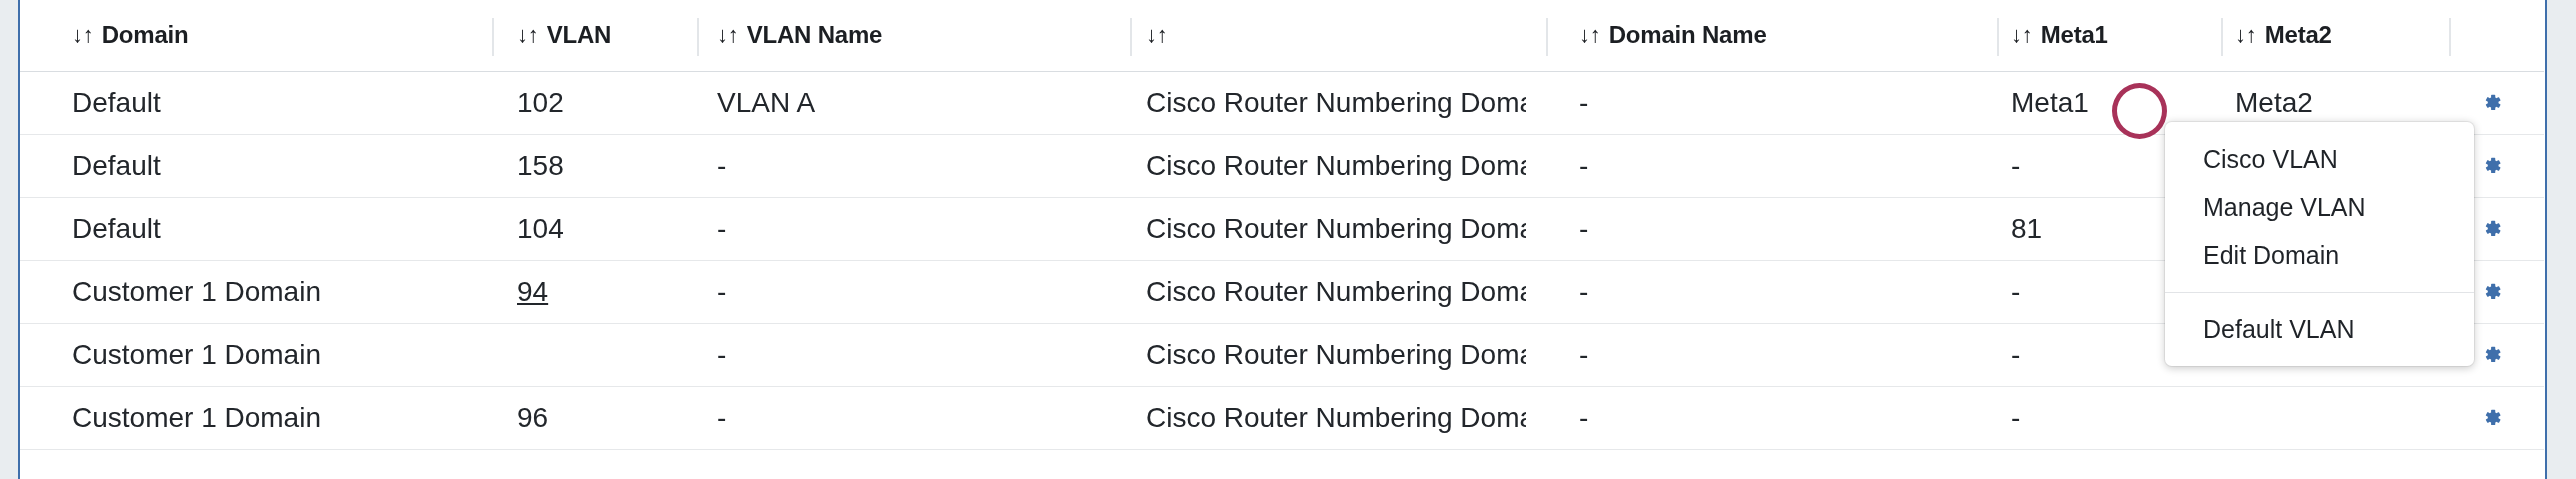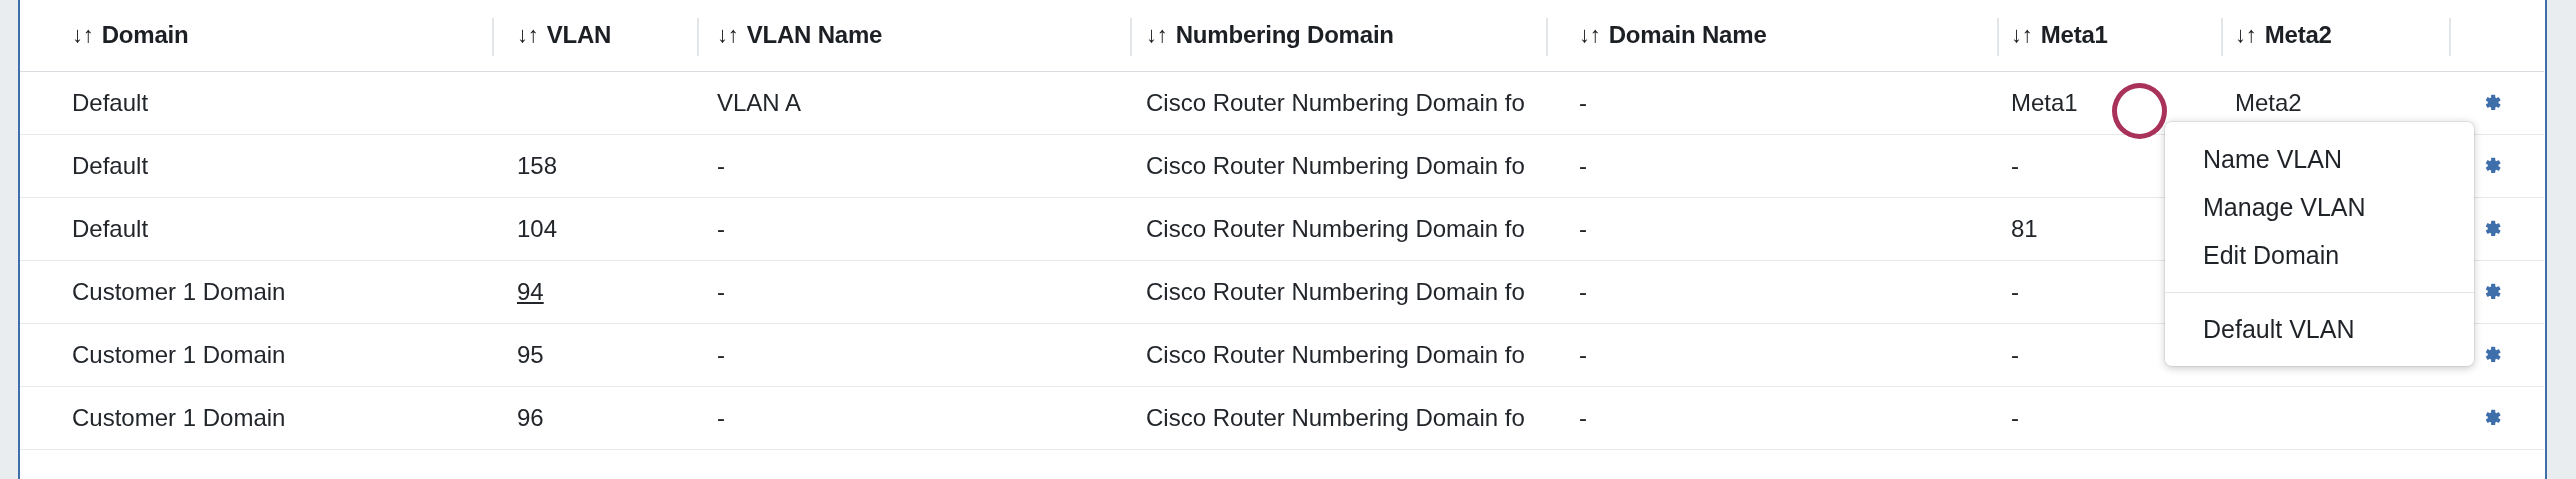--- a/index.html
+++ b/index.html
@@ -77,21 +77,21 @@
     position: relative;
     height: 63px;
     border-bottom: 1.9px solid #e6e8ea;
   }
   .td {
     position: absolute;
     top: 0;
     height: 61px;
     display: flex;
     align-items: center;
-    font-size: 24px;
+    font-size: 28px;
     color: #22262b;
     white-space: nowrap;
     overflow: hidden;
   }
 
   .gear-cell {
     position: absolute;
     top: 0;
     left: 2443px;
     width: 57px;
@@ -168,39 +168,39 @@
           <div class="th" style="left: 497px;">
             <span class="sorticon">↓↑</span>
             <span>VLAN</span>
           </div>
           <div class="th" style="left: 697px;">
             <span class="sorticon">↓↑</span>
             <span>VLAN Name</span>
           </div>
           <div class="th" style="left: 1126px;">
             <span class="sorticon">↓↑</span>
-            <span>Numbering Domain</span>
           </div>
           <div class="th" style="left: 1559px;">
             <span class="sorticon">↓↑</span>
             <span>Domain Name</span>
           </div>
           <div class="th" style="left: 1991px;">
             <span class="sorticon">↓↑</span>
             <span>Meta1</span>
           </div>
           <div class="th" style="left: 2215px;">
             <span class="sorticon">↓↑</span>
             <span>Meta2</span>
           </div>
         </div>
 
       <div class="tbody" id="tbody">
           <div class="tr">
             <div class="td" style="left: 52px; width: 418px;">Default</div>
+            <div class="td" style="left: 497px; width: 152px;">102</div>
             <div class="td" style="left: 697px; width: 380px;">VLAN A</div>
             <div class="td" style="left: 1126px; width: 380px;">Cisco Router Numbering Domain for …</div>
             <div class="td" style="left: 1559px; width: 380px;">-</div>
             <div class="td" style="left: 1991px; width: 190px;">Meta1</div>
             <div class="td" style="left: 2215px; width: 190px;">Meta2</div>
             <div class="gear-cell">
               <svg width="25" height="25" viewBox="0 0 24 24" aria-hidden="true">
                 <path fill="#3f6fab" d="M12 8.6a3.4 3.4 0 1 0 0 6.8 3.4 3.4 0 0 0 0-6.8zm0 5a1.6 1.6 0 1 1 0-3.2 1.6 1.6 0 0 1 0 3.2z"></path>
                 <path fill="#3f6fab" d="M20.3 13.6l-1.6-.9a6.9 6.9 0 0 0 0-1.4l1.6-.9a.7.7 0 0 0 .3-.9l-1.3-2.2a.7.7 0 0 0-.9-.3l-1.6.9a6.9 6.9 0 0 0-1.2-.7V5.3a.7.7 0 0 0-.7-.7h-2.6a.7.7 0 0 0-.7.7v1.8c-.4.2-.8.4-1.2.7l-1.6-.9a.7.7 0 0 0-.9.3L6.6 9.5a.7.7 0 0 0 .3.9l1.6.9a6.9 6.9 0 0 0 0 1.4l-1.6.9a.7.7 0 0 0-.3.9l1.3 2.2a.7.7 0 0 0 .9.3l1.6-.9c.4.3.8.5 1.2.7v1.8c0 .4.3.7.7.7h2.6c.4 0 .7-.3.7-.7v-1.8c.4-.2.8-.4 1.2-.7l1.6.9c.3.2.7.1.9-.3l1.3-2.2a.7.7 0 0 0-.3-.9z"></path>
               </svg>
@@ -246,21 +246,20 @@
             <div class="td" style="left: 2215px; width: 190px;"></div>
             <div class="gear-cell">
               <svg width="25" height="25" viewBox="0 0 24 24" aria-hidden="true">
                 <path fill="#3f6fab" d="M12 8.6a3.4 3.4 0 1 0 0 6.8 3.4 3.4 0 0 0 0-6.8zm0 5a1.6 1.6 0 1 1 0-3.2 1.6 1.6 0 0 1 0 3.2z"></path>
                 <path fill="#3f6fab" d="M20.3 13.6l-1.6-.9a6.9 6.9 0 0 0 0-1.4l1.6-.9a.7.7 0 0 0 .3-.9l-1.3-2.2a.7.7 0 0 0-.9-.3l-1.6.9a6.9 6.9 0 0 0-1.2-.7V5.3a.7.7 0 0 0-.7-.7h-2.6a.7.7 0 0 0-.7.7v1.8c-.4.2-.8.4-1.2.7l-1.6-.9a.7.7 0 0 0-.9.3L6.6 9.5a.7.7 0 0 0 .3.9l1.6.9a6.9 6.9 0 0 0 0 1.4l-1.6.9a.7.7 0 0 0-.3.9l1.3 2.2a.7.7 0 0 0 .9.3l1.6-.9c.4.3.8.5 1.2.7v1.8c0 .4.3.7.7.7h2.6c.4 0 .7-.3.7-.7v-1.8c.4-.2.8-.4 1.2-.7l1.6.9c.3.2.7.1.9-.3l1.3-2.2a.7.7 0 0 0-.3-.9z"></path>
               </svg>
             </div>
           </div>
           <div class="tr">
             <div class="td" style="left: 52px; width: 418px;">Customer 1 Domain</div>
-            <div class="td" style="left: 497px; width: 152px;">95</div>
             <div class="td" style="left: 697px; width: 380px;">-</div>
             <div class="td" style="left: 1126px; width: 380px;">Cisco Router Numbering Domain for …</div>
             <div class="td" style="left: 1559px; width: 380px;">-</div>
             <div class="td" style="left: 1991px; width: 190px;">-</div>
             <div class="td" style="left: 2215px; width: 190px;"></div>
             <div class="gear-cell">
               <svg width="25" height="25" viewBox="0 0 24 24" aria-hidden="true">
                 <path fill="#3f6fab" d="M12 8.6a3.4 3.4 0 1 0 0 6.8 3.4 3.4 0 0 0 0-6.8zm0 5a1.6 1.6 0 1 1 0-3.2 1.6 1.6 0 0 1 0 3.2z"></path>
                 <path fill="#3f6fab" d="M20.3 13.6l-1.6-.9a6.9 6.9 0 0 0 0-1.4l1.6-.9a.7.7 0 0 0 .3-.9l-1.3-2.2a.7.7 0 0 0-.9-.3l-1.6.9a6.9 6.9 0 0 0-1.2-.7V5.3a.7.7 0 0 0-.7-.7h-2.6a.7.7 0 0 0-.7.7v1.8c-.4.2-.8.4-1.2.7l-1.6-.9a.7.7 0 0 0-.9.3L6.6 9.5a.7.7 0 0 0 .3.9l1.6.9a6.9 6.9 0 0 0 0 1.4l-1.6.9a.7.7 0 0 0-.3.9l1.3 2.2a.7.7 0 0 0 .9.3l1.6-.9c.4.3.8.5 1.2.7v1.8c0 .4.3.7.7.7h2.6c.4 0 .7-.3.7-.7v-1.8c.4-.2.8-.4 1.2-.7l1.6.9c.3.2.7.1.9-.3l1.3-2.2a.7.7 0 0 0-.3-.9z"></path>
               </svg>
@@ -282,20 +281,20 @@
             </div>
           </div>
         </div>
 
     </div>
   </div>
 
   <div class="annot-circle"></div>
 
   <div class="menu" id="ctxmenu">
-      <div class="menu-item">Name VLAN</div>
+      <div class="menu-item">Cisco VLAN</div>
       <div class="menu-item">Manage VLAN</div>
       <div class="menu-item">Edit Domain</div>
       <div class="menu-sep"></div>
       <div class="menu-item">Default VLAN</div>
     </div>
 </div>
 
 
 </body></html>

